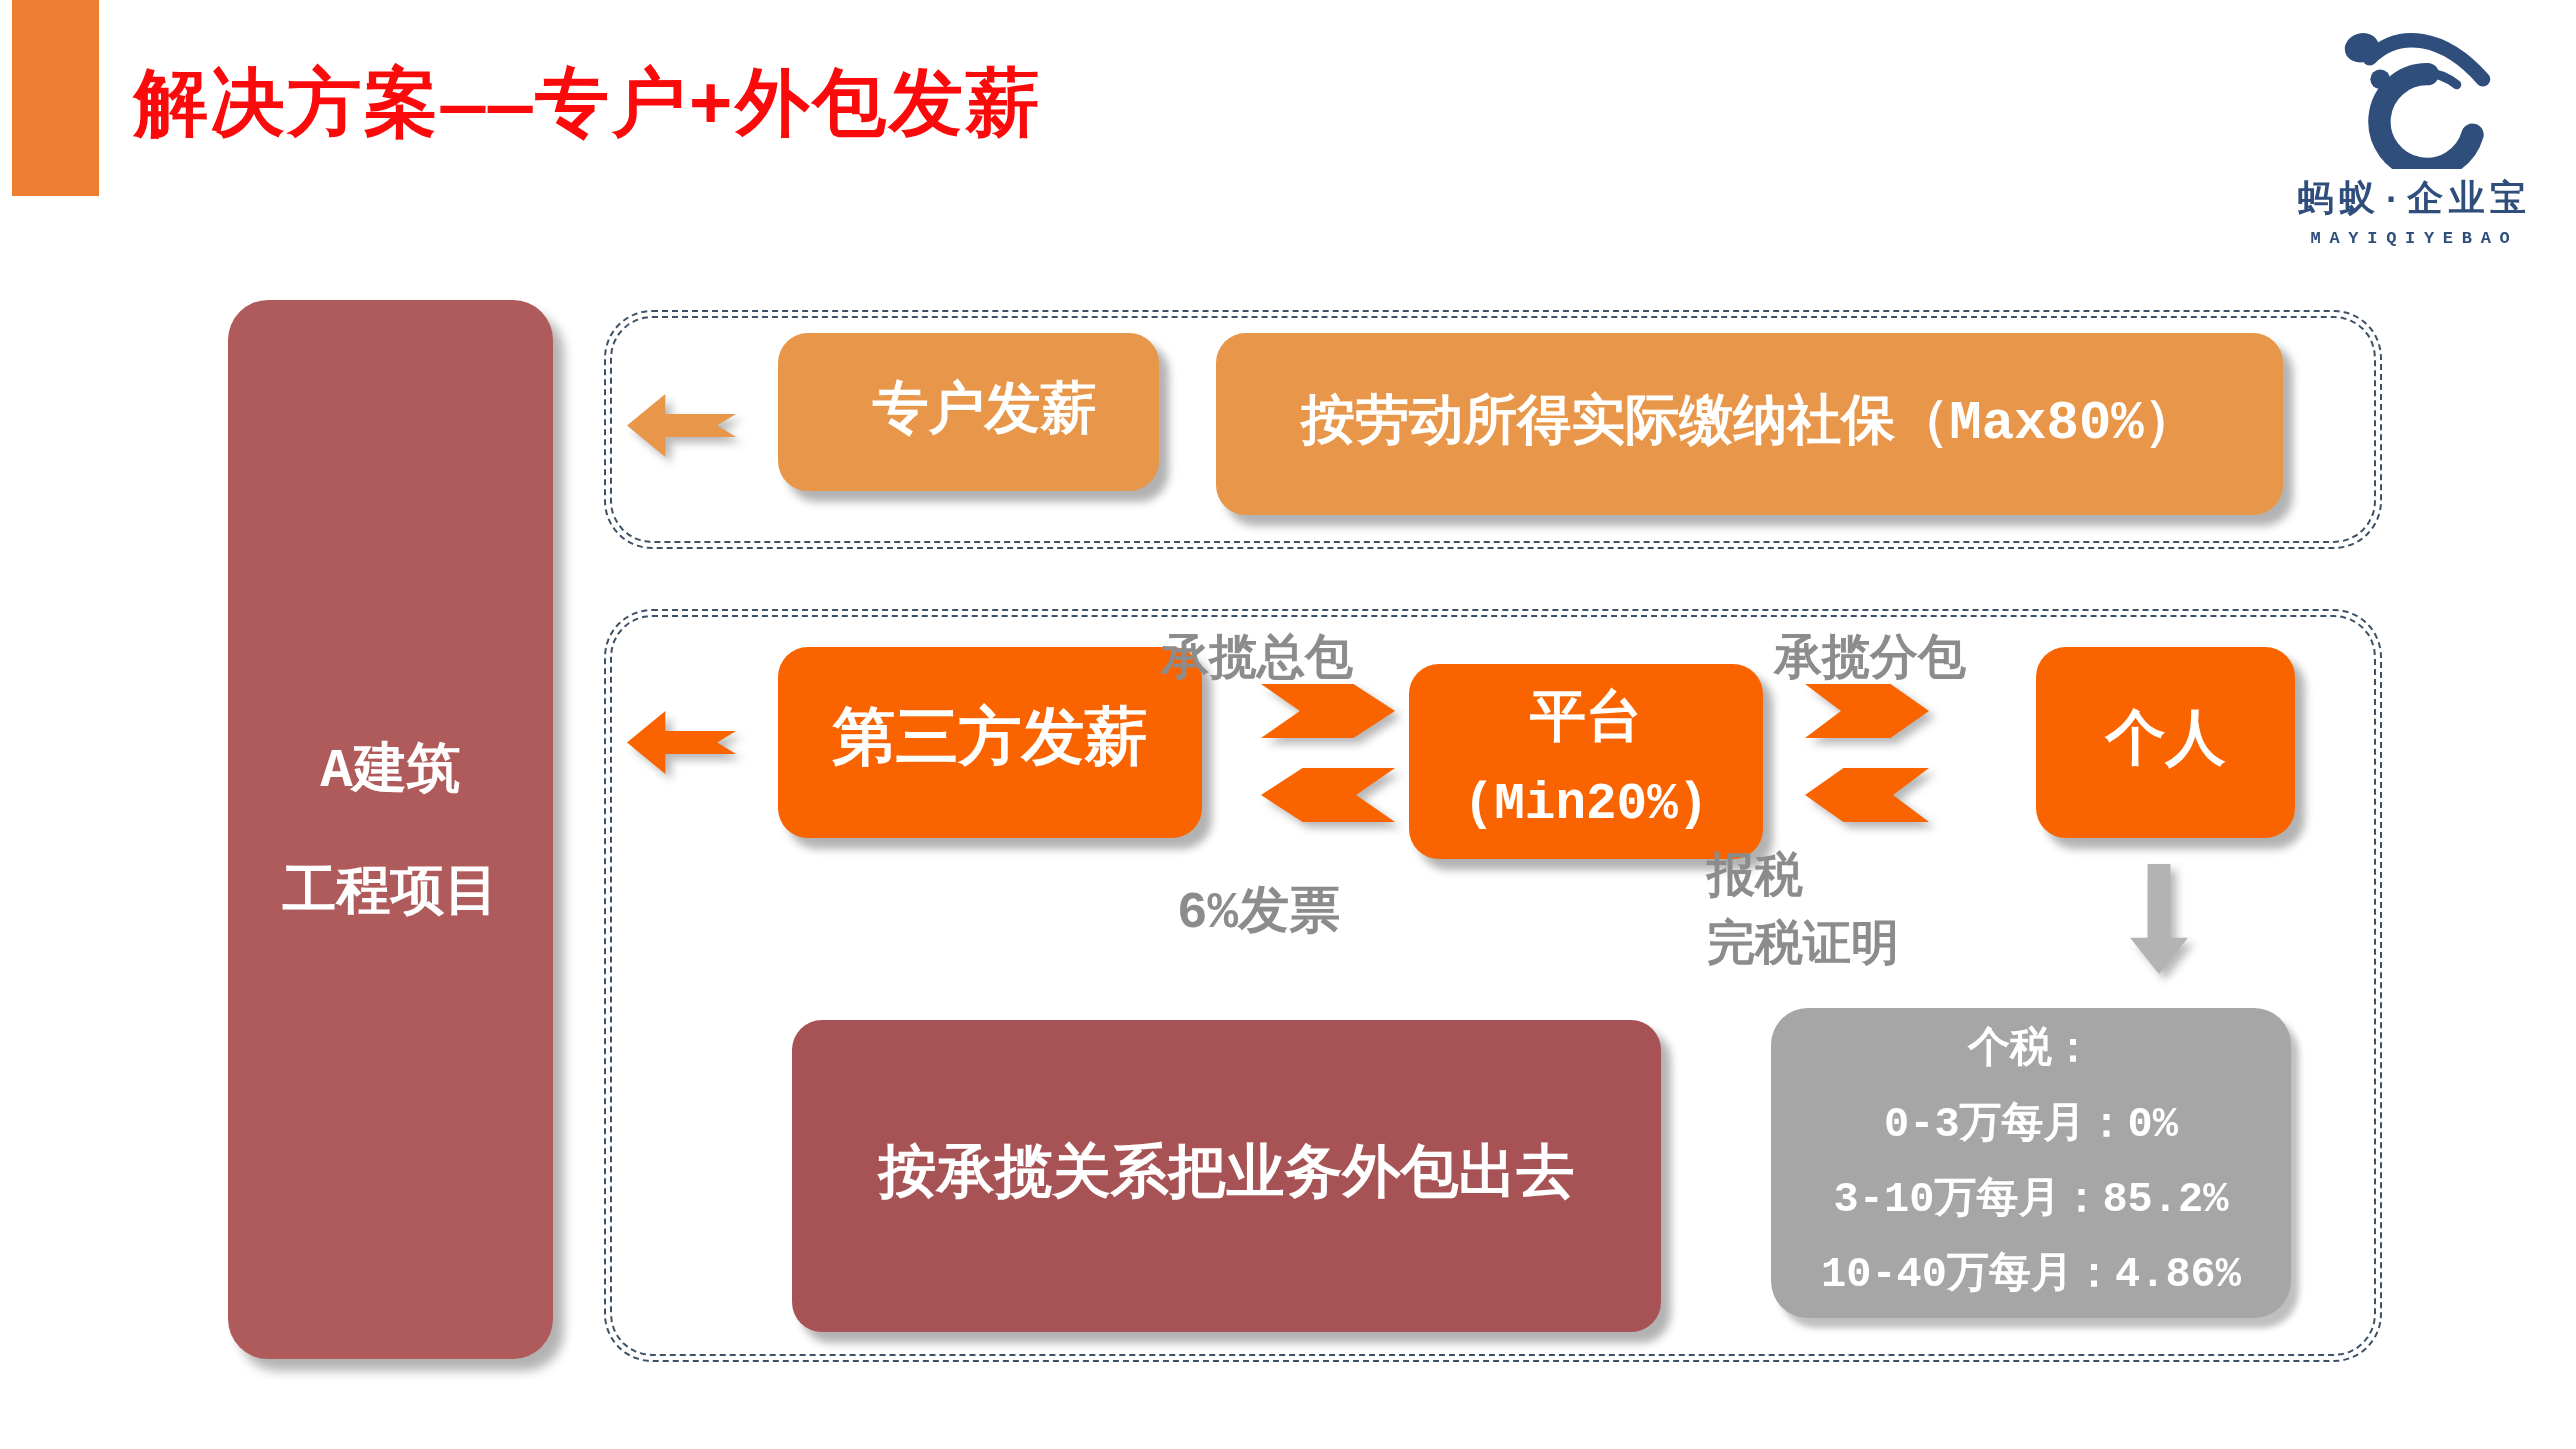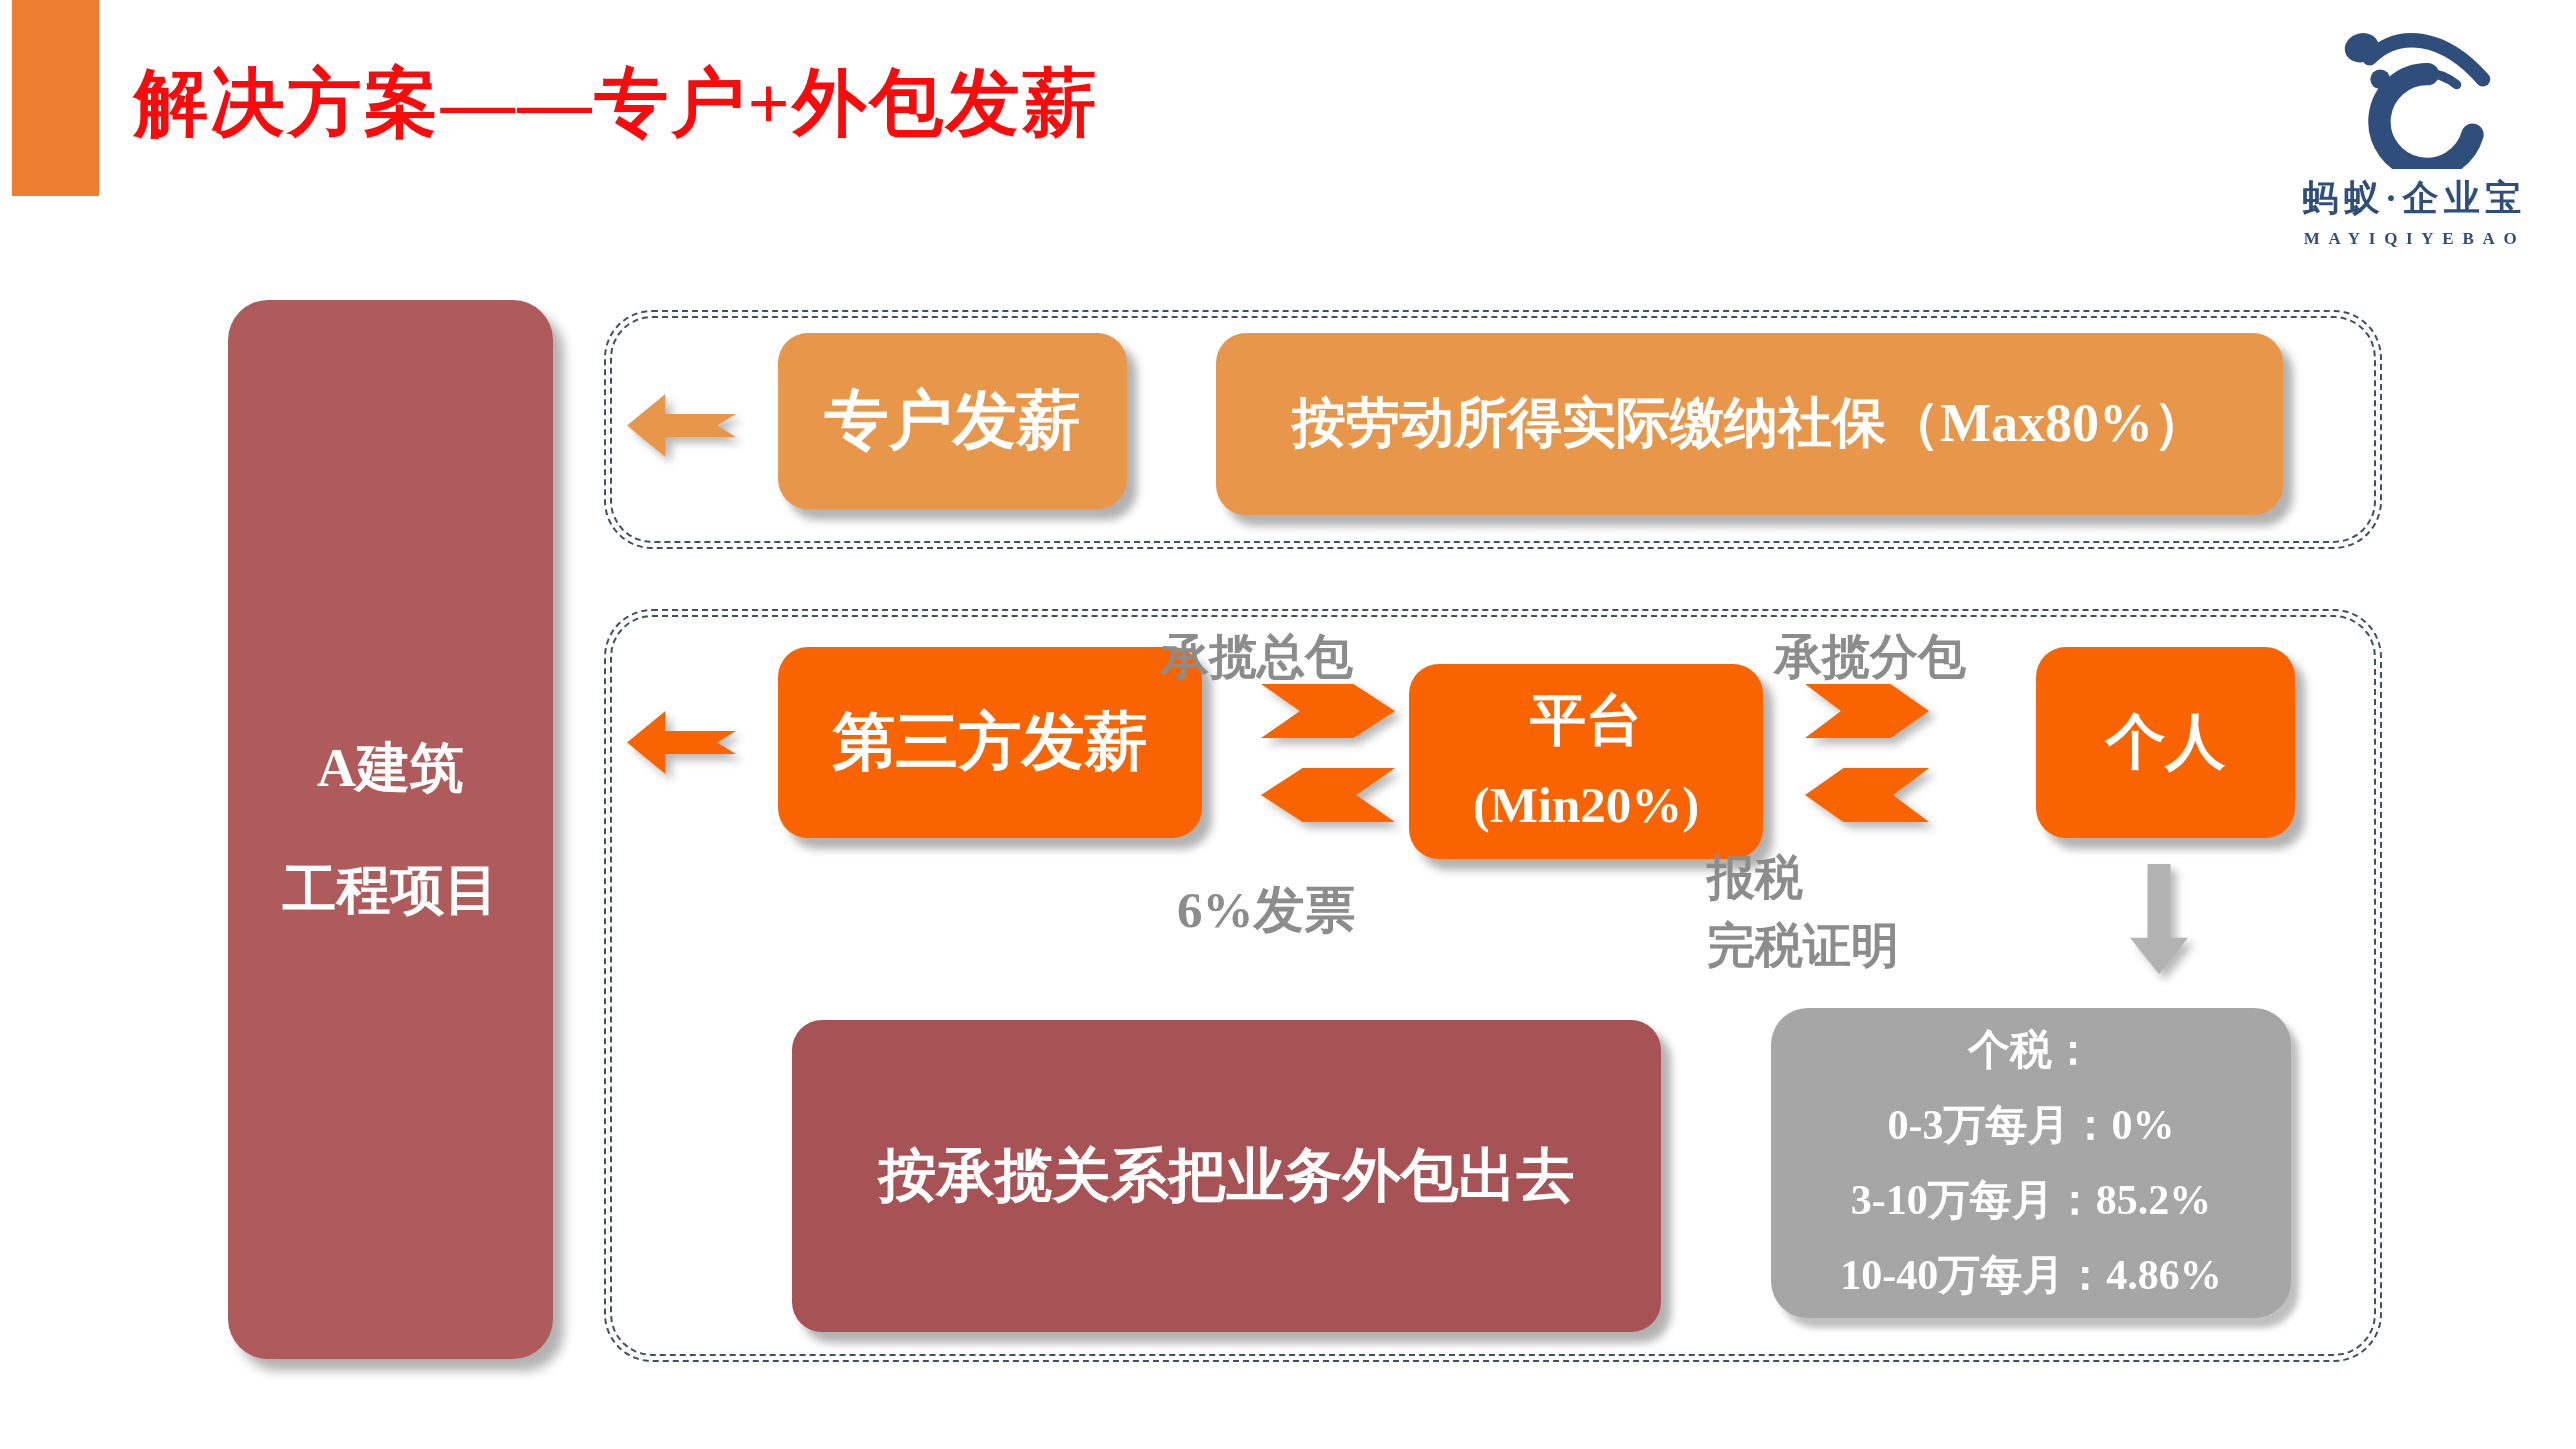--- a/index.html
+++ b/index.html
@@ -1,18 +1,18 @@
 <!DOCTYPE html>
 <html style="--title-red: #FA0A0A; --accent-orange: #ED7D31; --orange-light: #E8964A; --orange-vivid: #FA6400; --maroon: #B05B5B; --maroon-dark: #A75356; --gray-box: #A6A6A6; --gray-text: #8C8C8C; --gray-arrow: #B3B3B3; --frame-blue: #3D5166; --navy: #2F4E7C;font-size:10.7px"><head>
 <meta charset="utf-8">
 <style>
   html,body { margin:0; padding:0; background:#ffffff; }
   .stage {
     position:relative; width:2576px; height:1449px; background:#ffffff;
-    font-family:Liberation Serif, serif; overflow:hidden;
+    font-family:Liberation Mono, monospace; overflow:hidden;
   }
   
   .corner-bar { position:absolute; left:12px; top:0; width:87px; height:196px; background:var(--accent-orange); }
   .title {
     position:absolute; left:134px; top:54px; margin:0;
     font-size:74px; font-weight:900; letter-spacing:2.7px; color:var(--title-red); white-space:nowrap;
   }
   .logo { position:absolute; left:2267px; top:24px; width:295px; text-align:center; color:var(--navy); }
   .logo-mark { display:block; margin:0 auto; width:195px; height:145px; }
   .logo-mark ellipse, .logo-mark circle { fill:var(--navy); }
@@ -34,21 +34,21 @@
   .frame::after { content:""; position:absolute; inset:4px; border:2.7px dashed var(--frame-blue); border-radius:42px; pointer-events:none; }
   .frame1 { top:310px; height:239px; }
   .frame2 { top:609px; height:753px; }
 
   
   .box {
     position:absolute; display:flex; flex-direction:column; align-items:center; justify-content:center;
     border-radius:30px; color:#fff; font-weight:bold; text-align:center;
     box-shadow:9.4px 10.7px 8px rgba(0,0,0,0.30); line-height:1.25; white-space:nowrap;
   }
-  .box-a { left:778px; top:333px; width:349px;  height:176px; background:var(--orange-light); font-size:64px; }
+  .box-a { left:778px; top:333px; width:349px;  height:158px; background:var(--orange-light); font-size:56px;padding-left:32px; }
   .box-b { left:1216px; top:333px; width:1067px; height:182px; background:var(--orange-light); font-size:54px; }
   .box-c { left:778px; top:647px; width:424px;  height:191px; background:var(--orange-vivid); font-size:63px; }
   .box-d { left:1409px; top:664px; width:354px;  height:195px; background:var(--orange-vivid); }
   .box-d .l1 { font-size:56px; line-height:1.15; }
   .box-d .l2 { font-size:51px; line-height:1.15;margin-top:23px; }
   .box-e { left:2036px; top:647px; width:259px;  height:191px; background:var(--orange-vivid); font-size:60px; }
   .box-outsource { left:792px; top:1020px; width:869px; height:312px; background:var(--maroon-dark); font-size:58px; }
   .box-tax {
     left:1771px; top:1008px; width:520px; height:310px; background:var(--gray-box);
     font-size:42px; line-height:75px; border-radius:37px; box-shadow:8px 9.4px 6.7px rgba(0,0,0,0.25);

